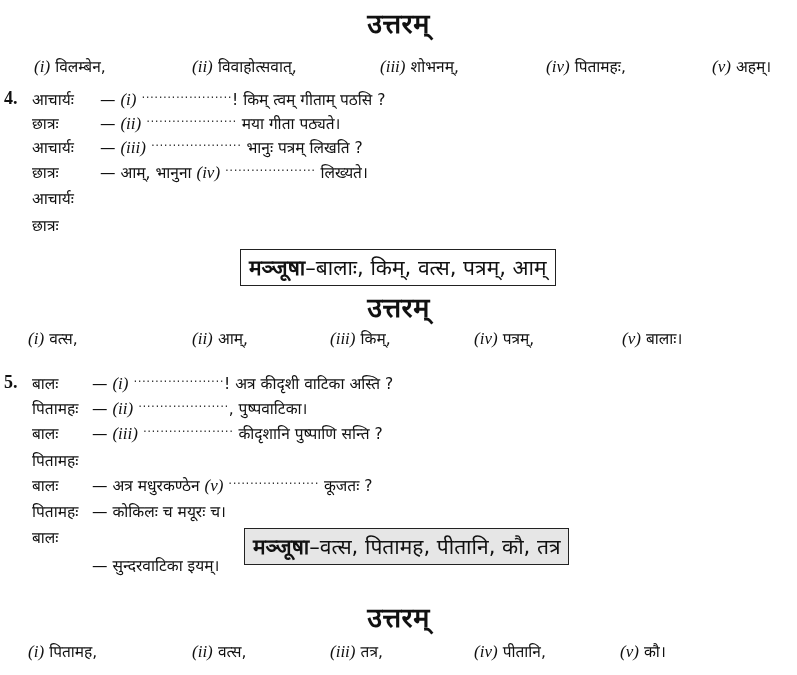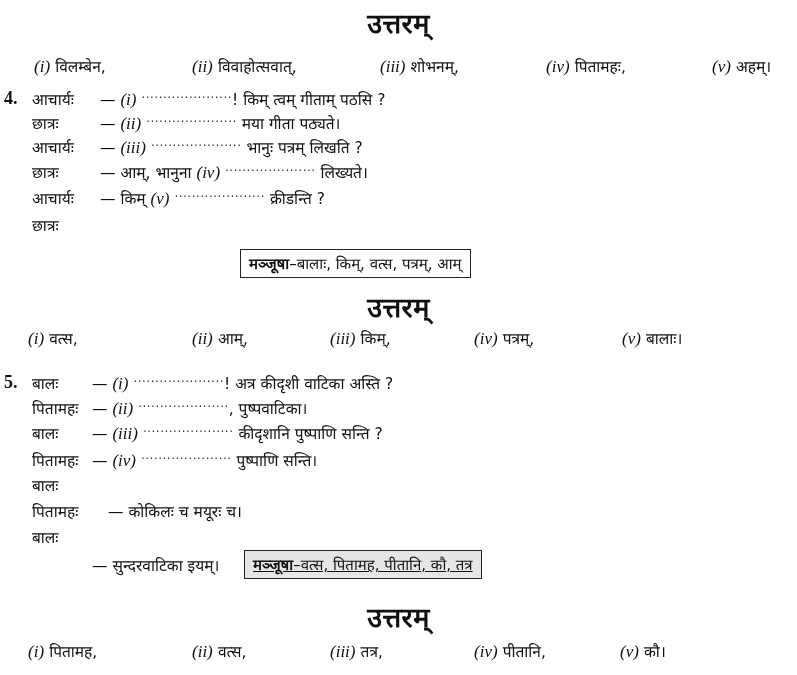--- a/index.html
+++ b/index.html
@@ -21,21 +21,21 @@
   .dev { font-family: "DejaVu Sans", sans-serif; font-size: 15.5px; }
   .line {
     position: absolute; left: 0; width: 797px; height: 24px; white-space: nowrap; font-size: 15.5px;
   }
   .qnum { position: absolute; left: 4px; top: 0; font-family: "Liberation Serif", serif; font-weight: bold; font-size: 18px; }
   .speaker { position: absolute; top: 0; font-family: "DejaVu Sans", sans-serif; }
   .utter { position: absolute; top: 0; font-family: "DejaVu Sans", sans-serif; }
   .dots { letter-spacing: 0.5px; color: #333; font-size: 12px; vertical-align: 3px; }
   .box {
     position: absolute; border: 1.5px solid #222; padding: 3px 8px 4px 8px;
-    font-family: "DejaVu Sans", sans-serif; font-size: 15px; white-space: nowrap;
+    font-family: "DejaVu Sans", sans-serif; font-size: 21px; white-space: nowrap;
   }
   .box.shaded { background: #e6e6e6; }
   .box b { font-weight: bold; }
 </style>
 </head>
 <body>
 
 <div class="heading" style="top:4px;">उत्तरम्</div>
 <div class="ans-row" style="top:55px;padding-left:7px;">
   <span class="ans-item" style="left:34px;"><span class="roman">(i)</span> <span class="dev">विलम्बेन,</span></span>
@@ -57,21 +57,20 @@
 <div class="line" style="top:136px;">
   <span class="speaker" style="left:32px;">आचार्यः</span>
   <span class="utter" style="left:100px;"><span>—</span> <span class="roman">(iii)</span> <span class="dots">·····················</span><span> भानुः पत्रम् लिखति ?</span></span>
 </div>
 <div class="line" style="top:161px;">
   <span class="speaker" style="left:32px;">छात्रः</span>
   <span class="utter" style="left:100px;"><span>—</span> <span>आम्, भानुना </span> <span class="roman">(iv)</span> <span class="dots">·····················</span><span> लिख्यते।</span></span>
 </div>
 <div class="line" style="top:187px;">
   <span class="speaker" style="left:32px;">आचार्यः</span>
-  <span class="utter" style="left:100px;"><span>—</span> <span>किम् </span><span class="roman">(v)</span> <span class="dots">·····················</span><span> क्रीडन्ति ?</span></span>
 </div>
 <div class="line" style="top:214px;">
   <span class="speaker" style="left:32px;">छात्रः</span>
 </div>
 <div class="box" style="left:240px; top:249px;"><b>मञ्जूषा</b><span>–बालाः, किम्, वत्स, पत्रम्, आम्</span></div>
 
 <div class="heading" style="top:288px;">उत्तरम्</div>
 <div class="ans-row" style="top:327px;">
   <span class="ans-item" style="left:28px;"><span class="roman">(i)</span> <span class="dev">वत्स,</span></span>
   <span class="ans-item" style="left:192px;"><span class="roman">(ii)</span> <span class="dev">आम्,</span></span>
@@ -88,34 +87,34 @@
 <div class="line" style="top:397px;">
   <span class="speaker" style="left:32px;">पितामहः</span>
   <span class="utter" style="left:92px;"><span>—</span> <span class="roman">(ii)</span> <span class="dots">·····················</span><span>, पुष्पवाटिका।</span></span>
 </div>
 <div class="line" style="top:422px;">
   <span class="speaker" style="left:32px;">बालः</span>
   <span class="utter" style="left:92px;"><span>—</span> <span class="roman">(iii)</span> <span class="dots">·····················</span><span> कीदृशानि पुष्पाणि सन्ति ?</span></span>
 </div>
 <div class="line" style="top:449px;">
   <span class="speaker" style="left:32px;">पितामहः</span>
-  <span class="utter" style="left:92px;"><span>—</span> <span class="roman">(iv)</span> <span class="dots">·····················</span><span> पुष्पाणि सन्ति।</span></span>
 </div>
 <div class="line" style="top:474px;">
   <span class="speaker" style="left:32px;">बालः</span>
+  <span class="utter" style="left:92px;"><span>—</span> <span>अत्र मधुरकण्ठेन </span><span class="roman">(v)</span> <span class="dots">·····················</span><span> कूजतः ?</span></span>
 </div>
 <div class="line" style="top:500px;">
   <span class="speaker" style="left:32px;">पितामहः</span>
-  <span class="utter" style="left:108px;text-align:center;"><span>—</span> <span>कोकिलः च मयूरः च।</span></span>
+  <span class="utter" style="left:92px;text-align:center;"><span>—</span> <span>कोकिलः च मयूरः च।</span></span>
 </div>
 <div class="line" style="top:526px;">
   <span class="speaker" style="left:32px;">बालः</span>
   <span class="utter" style="left:92px;margin-top:28px;"><span>—</span> <span>सुन्दरवाटिका इयम्।</span></span>
 </div>
-<div class="box shaded" style="left:244px; top:550px;text-decoration:underline;"><b>मञ्जूषा</b><span>–वत्स, पितामह, पीतानि, कौ, तत्र</span></div>
+<div class="box shaded" style="left:244px; top:528px;"><b>मञ्जूषा</b><span>–वत्स, पितामह, पीतानि, कौ, तत्र</span></div>
 
 <div class="heading" style="top:598px;">उत्तरम्</div>
 <div class="ans-row" style="top:640px;">
   <span class="ans-item" style="left:28px;"><span class="roman">(i)</span> <span class="dev">पितामह,</span></span>
   <span class="ans-item" style="left:192px;"><span class="roman">(ii)</span> <span class="dev">वत्स,</span></span>
   <span class="ans-item" style="left:330px;"><span class="roman">(iii)</span> <span class="dev">तत्र,</span></span>
   <span class="ans-item" style="left:474px;"><span class="roman">(iv)</span> <span class="dev">पीतानि,</span></span>
   <span class="ans-item" style="left:620px;"><span class="roman">(v)</span> <span class="dev">कौ।</span></span>
 </div>
 

